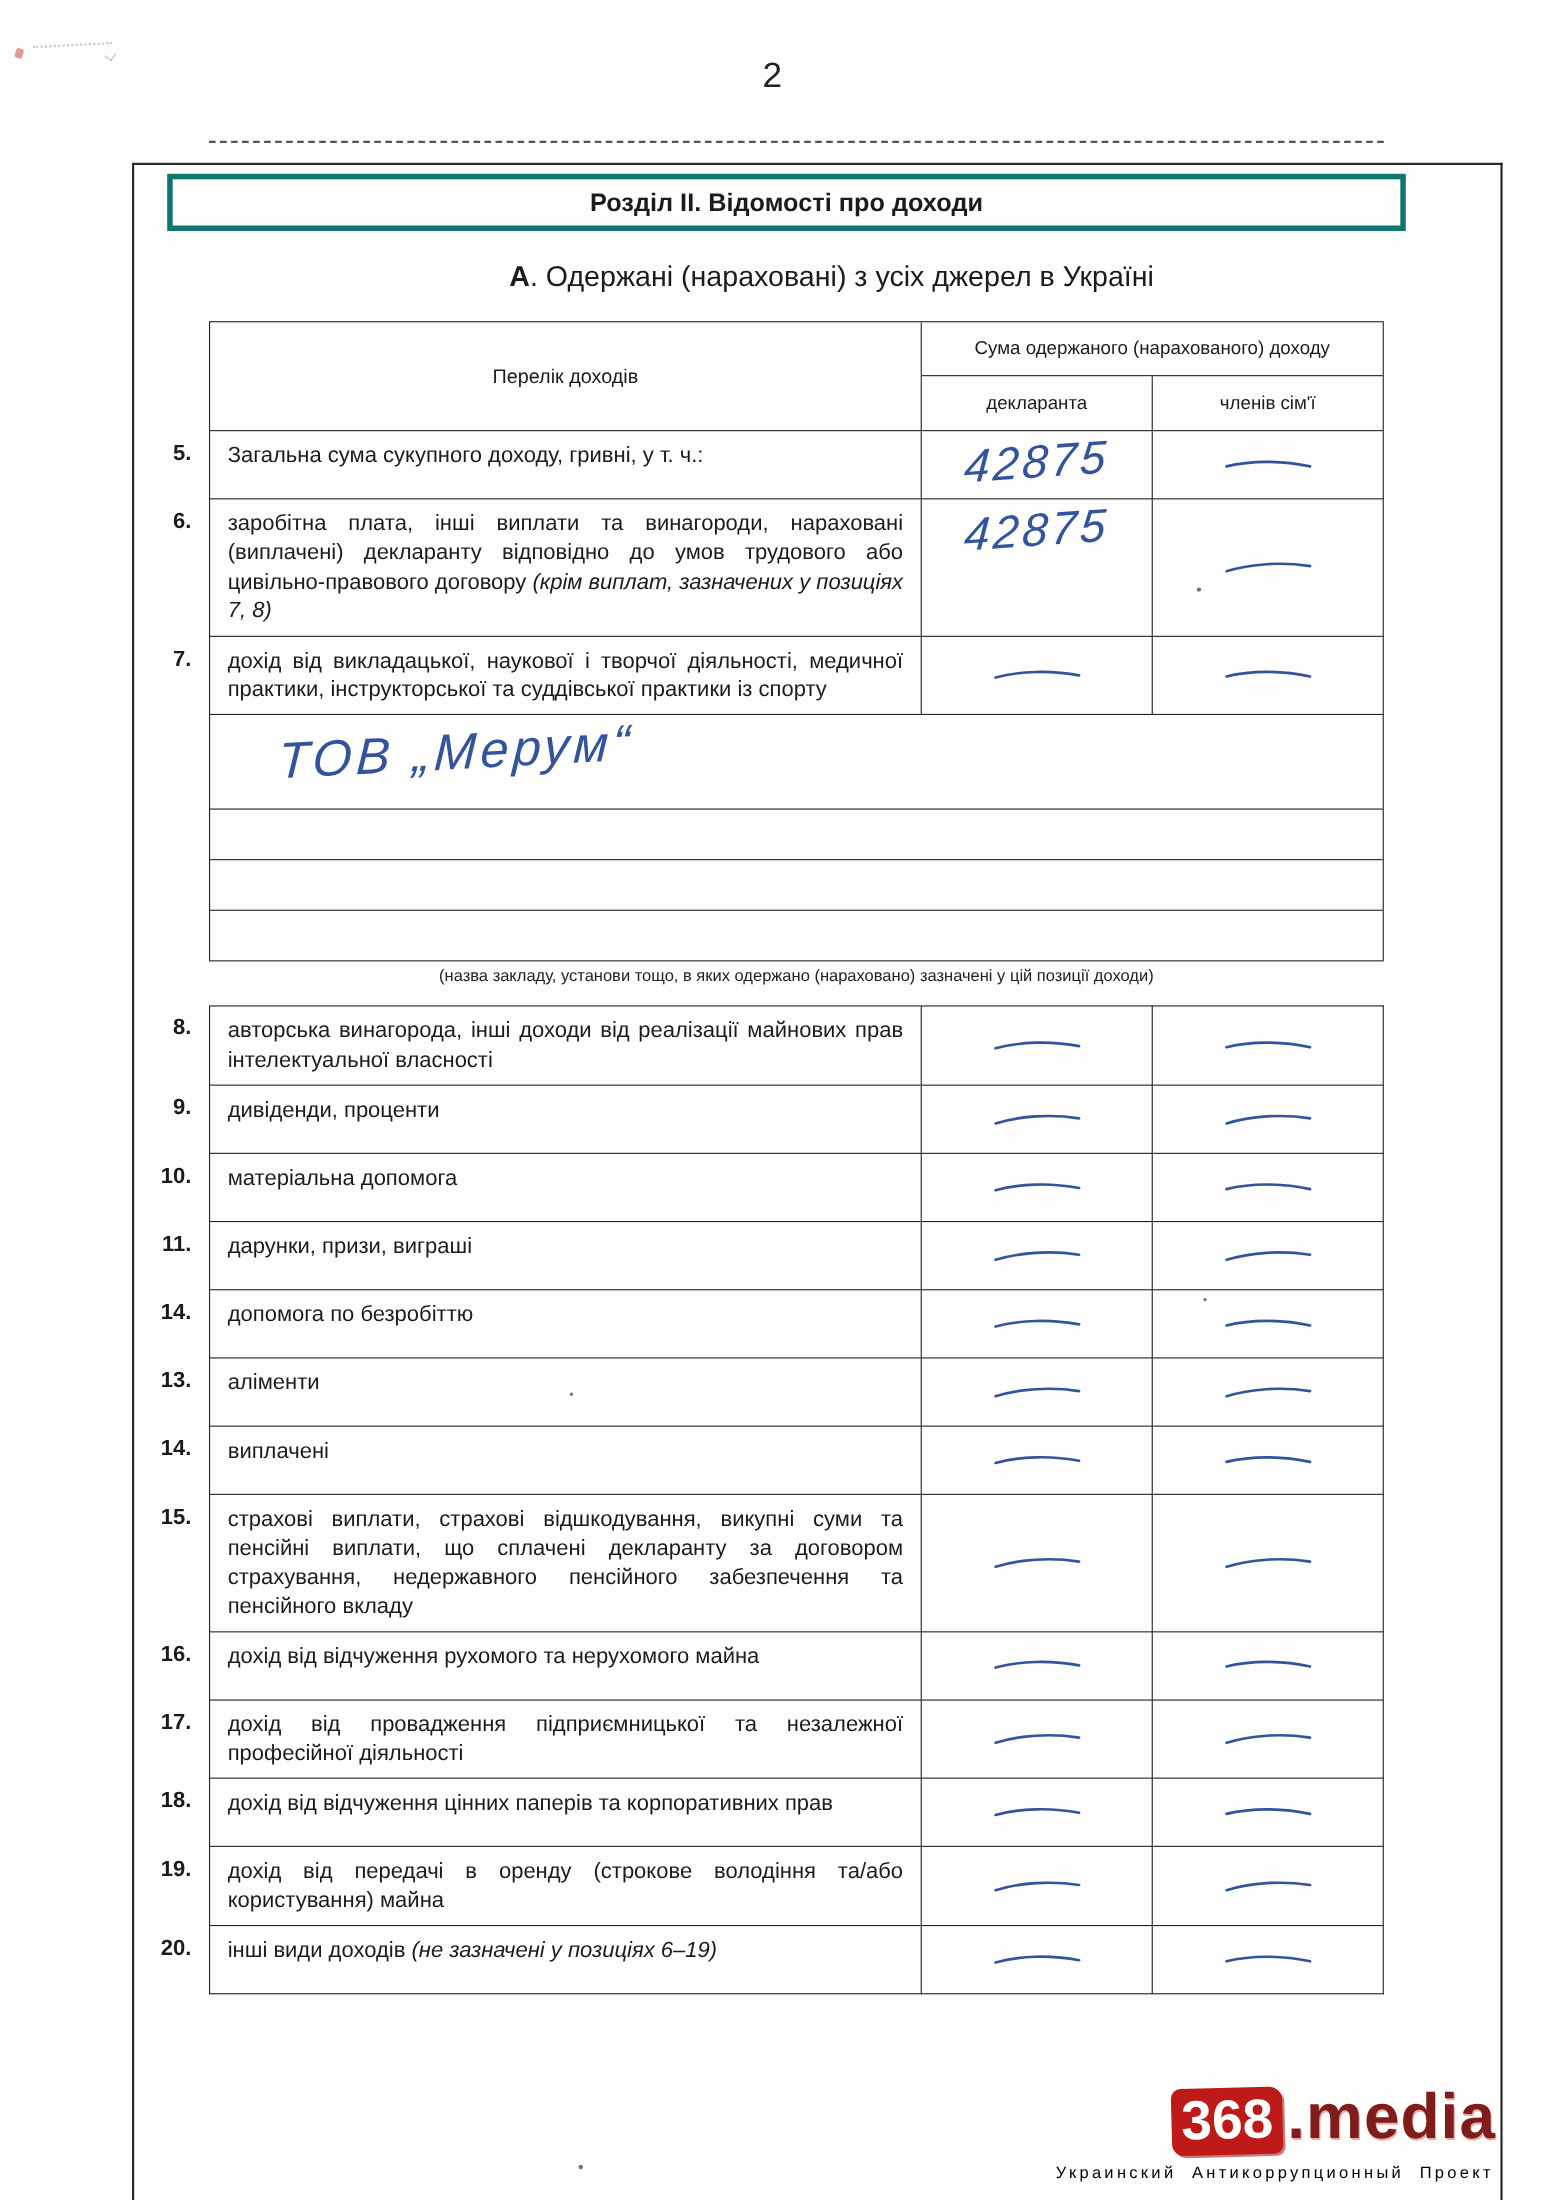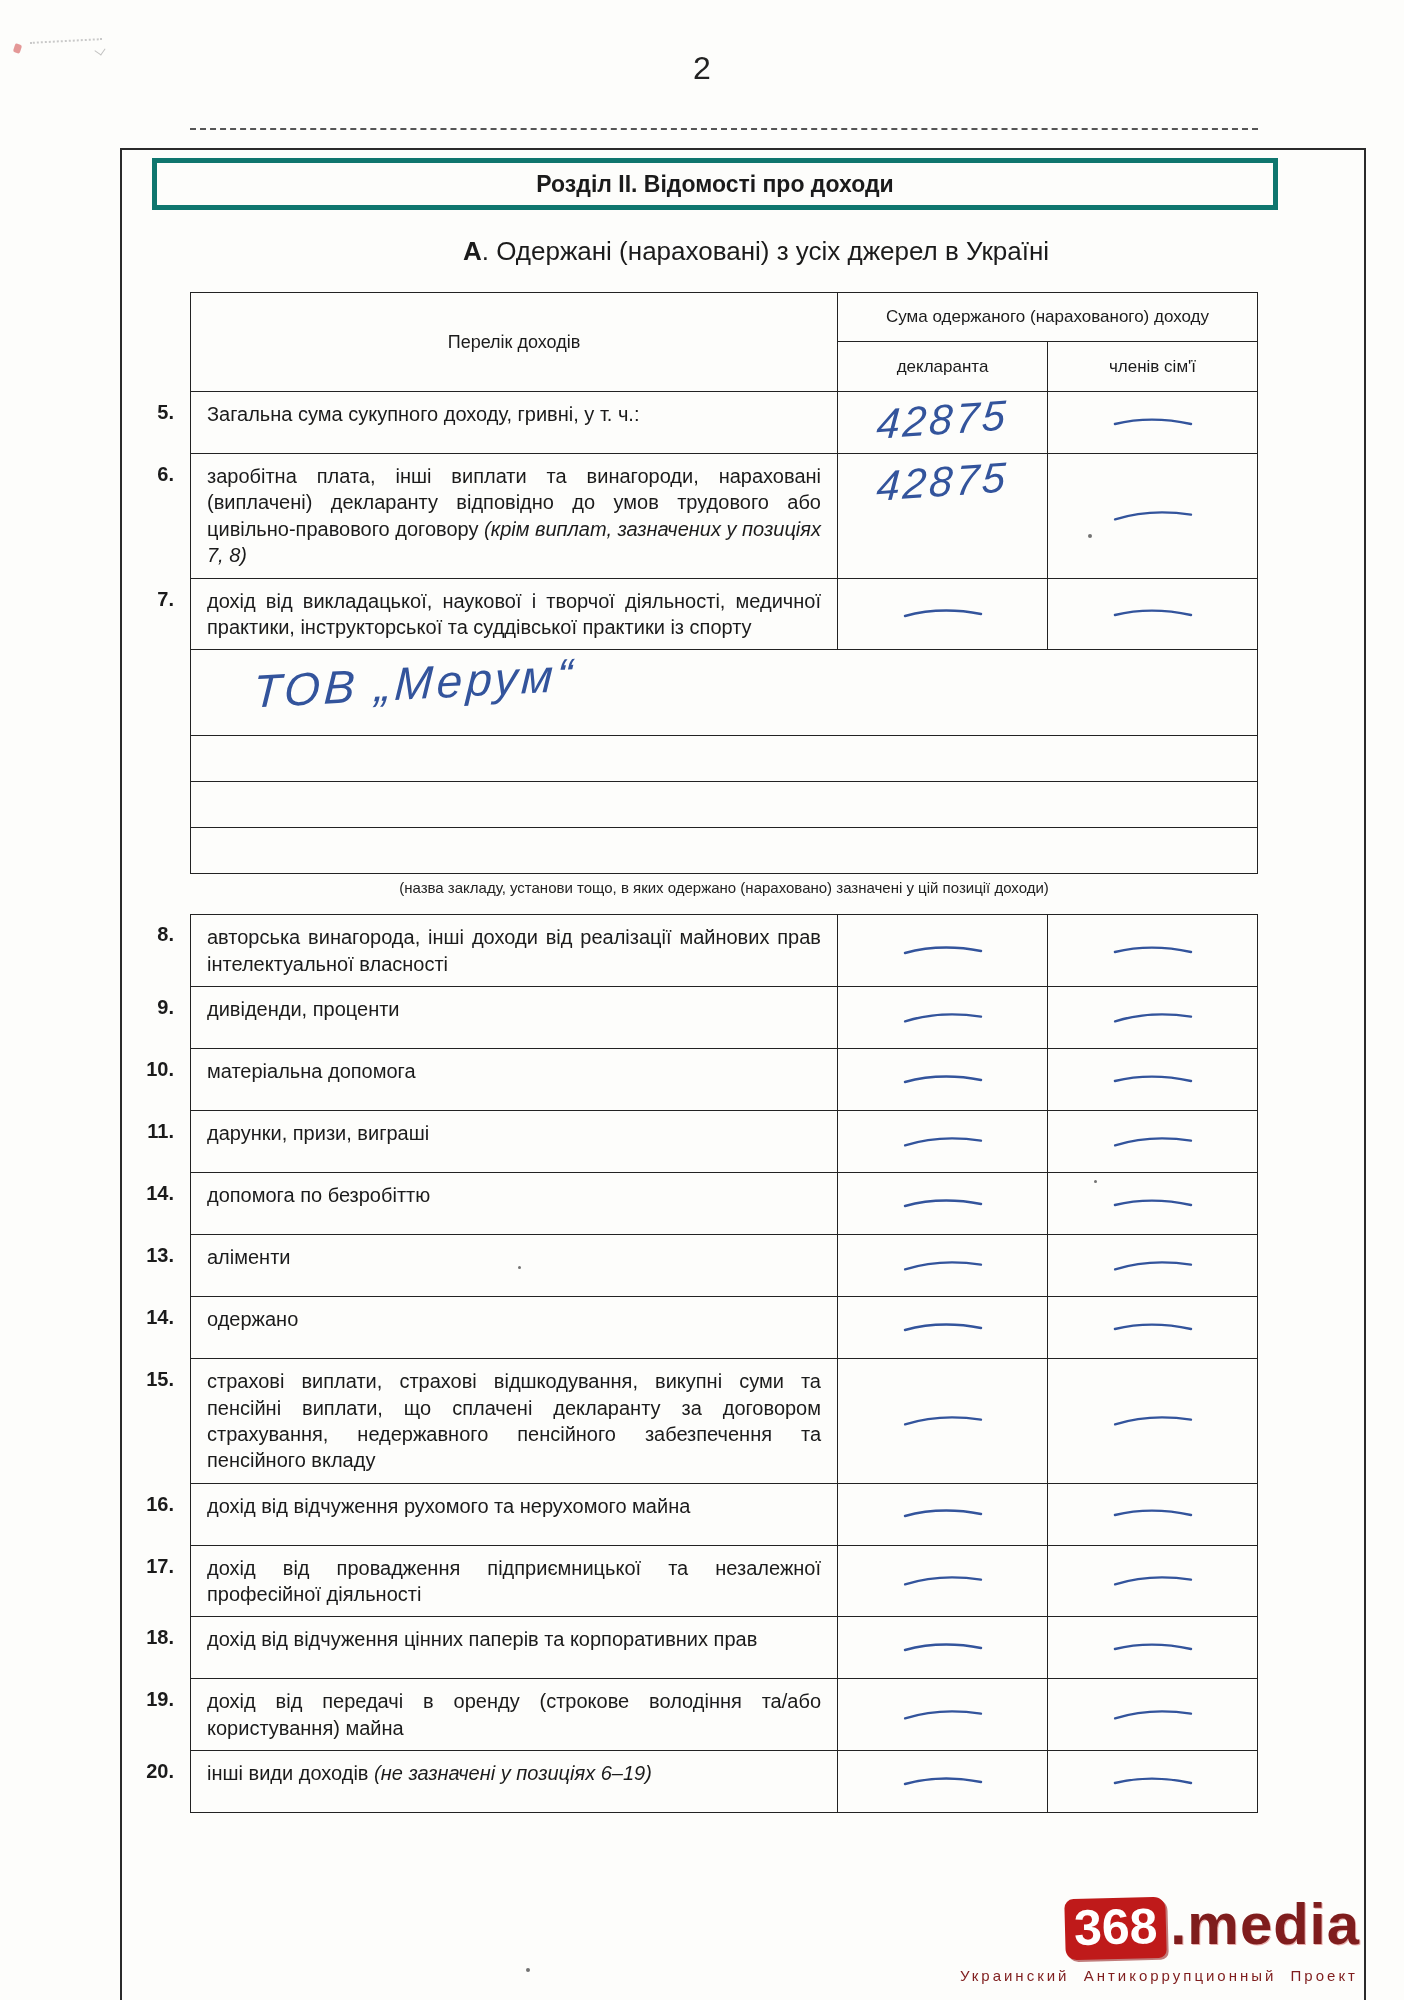--- a/index.html
+++ b/index.html
@@ -134,21 +134,21 @@
     padding: 3px 9px 5px 9px; border-radius: 9px 12px 8px 11px;
     transform: rotate(-1.5deg);
     box-shadow: 2px 2px 0 rgba(143,18,18,.55);
   }
   .logo-media {
     color: #7f1d1d; font-weight: bold; font-size: 58px; letter-spacing: 1px;
     margin-left: 4px; text-shadow: 1px 1px 0 rgba(191,26,26,.35);
   }
   .tagline {
     position: absolute; right: 46px; bottom: 16px;
-    color: #7f1d1d; font-size: 15px; letter-spacing: 3px; word-spacing: 7px;
+    color: #000000; font-size: 15px; letter-spacing: 3px; word-spacing: 7px;
   }
 </style>
 </head>
 <body>
 
 <div class="page">
 
   <div class="art-squiggle"></div>
   <div class="art-red"></div>
   <div class="art-tick"></div>
@@ -310,21 +310,21 @@
             </svg>
           </div>
           <div class="c-amt">
             <svg class="dash" width="84" height="16" viewBox="0 0 84 16">
               <path d="M4 10 C 26 4, 54 3, 80 8" fill="none" stroke="#33549c" stroke-width="2.4" stroke-linecap="round"></path>
             </svg>
           </div>
         </div>
         <div class="row">
           <div class="c-num">14.</div>
-          <div class="c-lbl"><span>одержано</span></div>
+          <div class="c-lbl"><span>виплачені</span></div>
           <div class="c-amt">
             <svg class="dash" width="84" height="16" viewBox="0 0 84 16">
               <path d="M4 10 C 26 4, 54 3, 80 8" fill="none" stroke="#33549c" stroke-width="2.4" stroke-linecap="round"></path>
             </svg>
           </div>
           <div class="c-amt">
             <svg class="dash" width="84" height="16" viewBox="0 0 84 16">
               <path d="M4 10 C 26 4, 54 3, 80 8" fill="none" stroke="#33549c" stroke-width="2.4" stroke-linecap="round"></path>
             </svg>
           </div>

